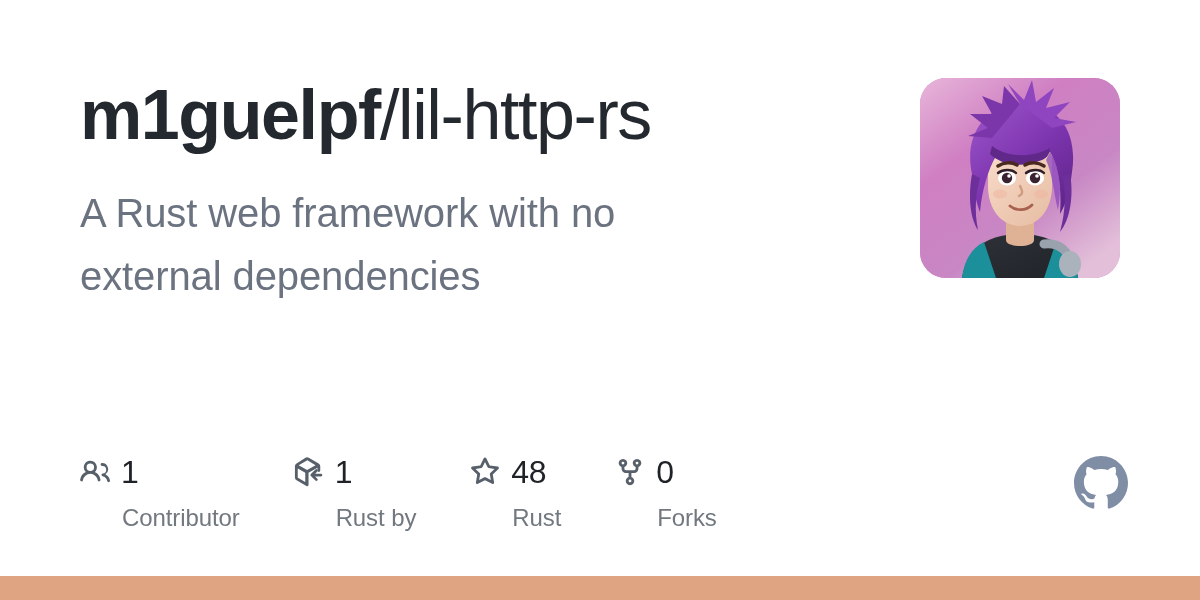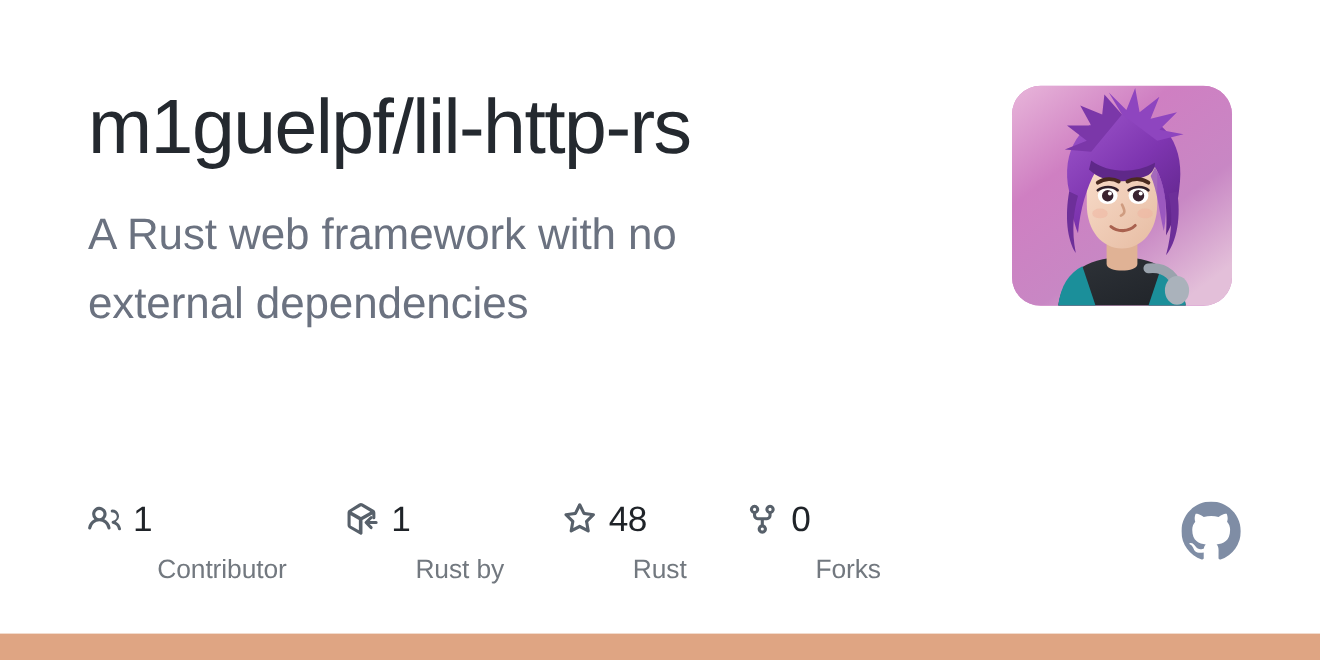--- a/index.html
+++ b/index.html
@@ -43,21 +43,21 @@
   .repo-title {
     font-size: 70px;
     line-height: 1.08;
     letter-spacing: -1.4px;
     color: #24292f;
     font-weight: 400;
     white-space: nowrap;
     margin: 0;
   }
   .repo-title .owner {
-    font-weight: 400;
+    font-weight: 700;
   }
   .repo-title .slash {
     font-weight: 400;
   }
   .repo-title .name {
     font-weight: 400;
   }
 
   .repo-description {
     margin-top: 28px;
@@ -130,21 +130,21 @@
   }
   .stat-value {
     font-size: 32px;
     line-height: 1;
     color: #1f2328;
     font-weight: 400;
     letter-spacing: -0.3px;
   }
   .stat-label {
     margin-top: 14px;
-    margin-left: 63px;
+    margin-left: 42px;
     font-size: 24px;
     line-height: 1;
     color: #72787f;
     font-weight: 400;
     letter-spacing: -0.1px;
     white-space: nowrap;
   }
 
   .gh-logo {
     width: 54px;

